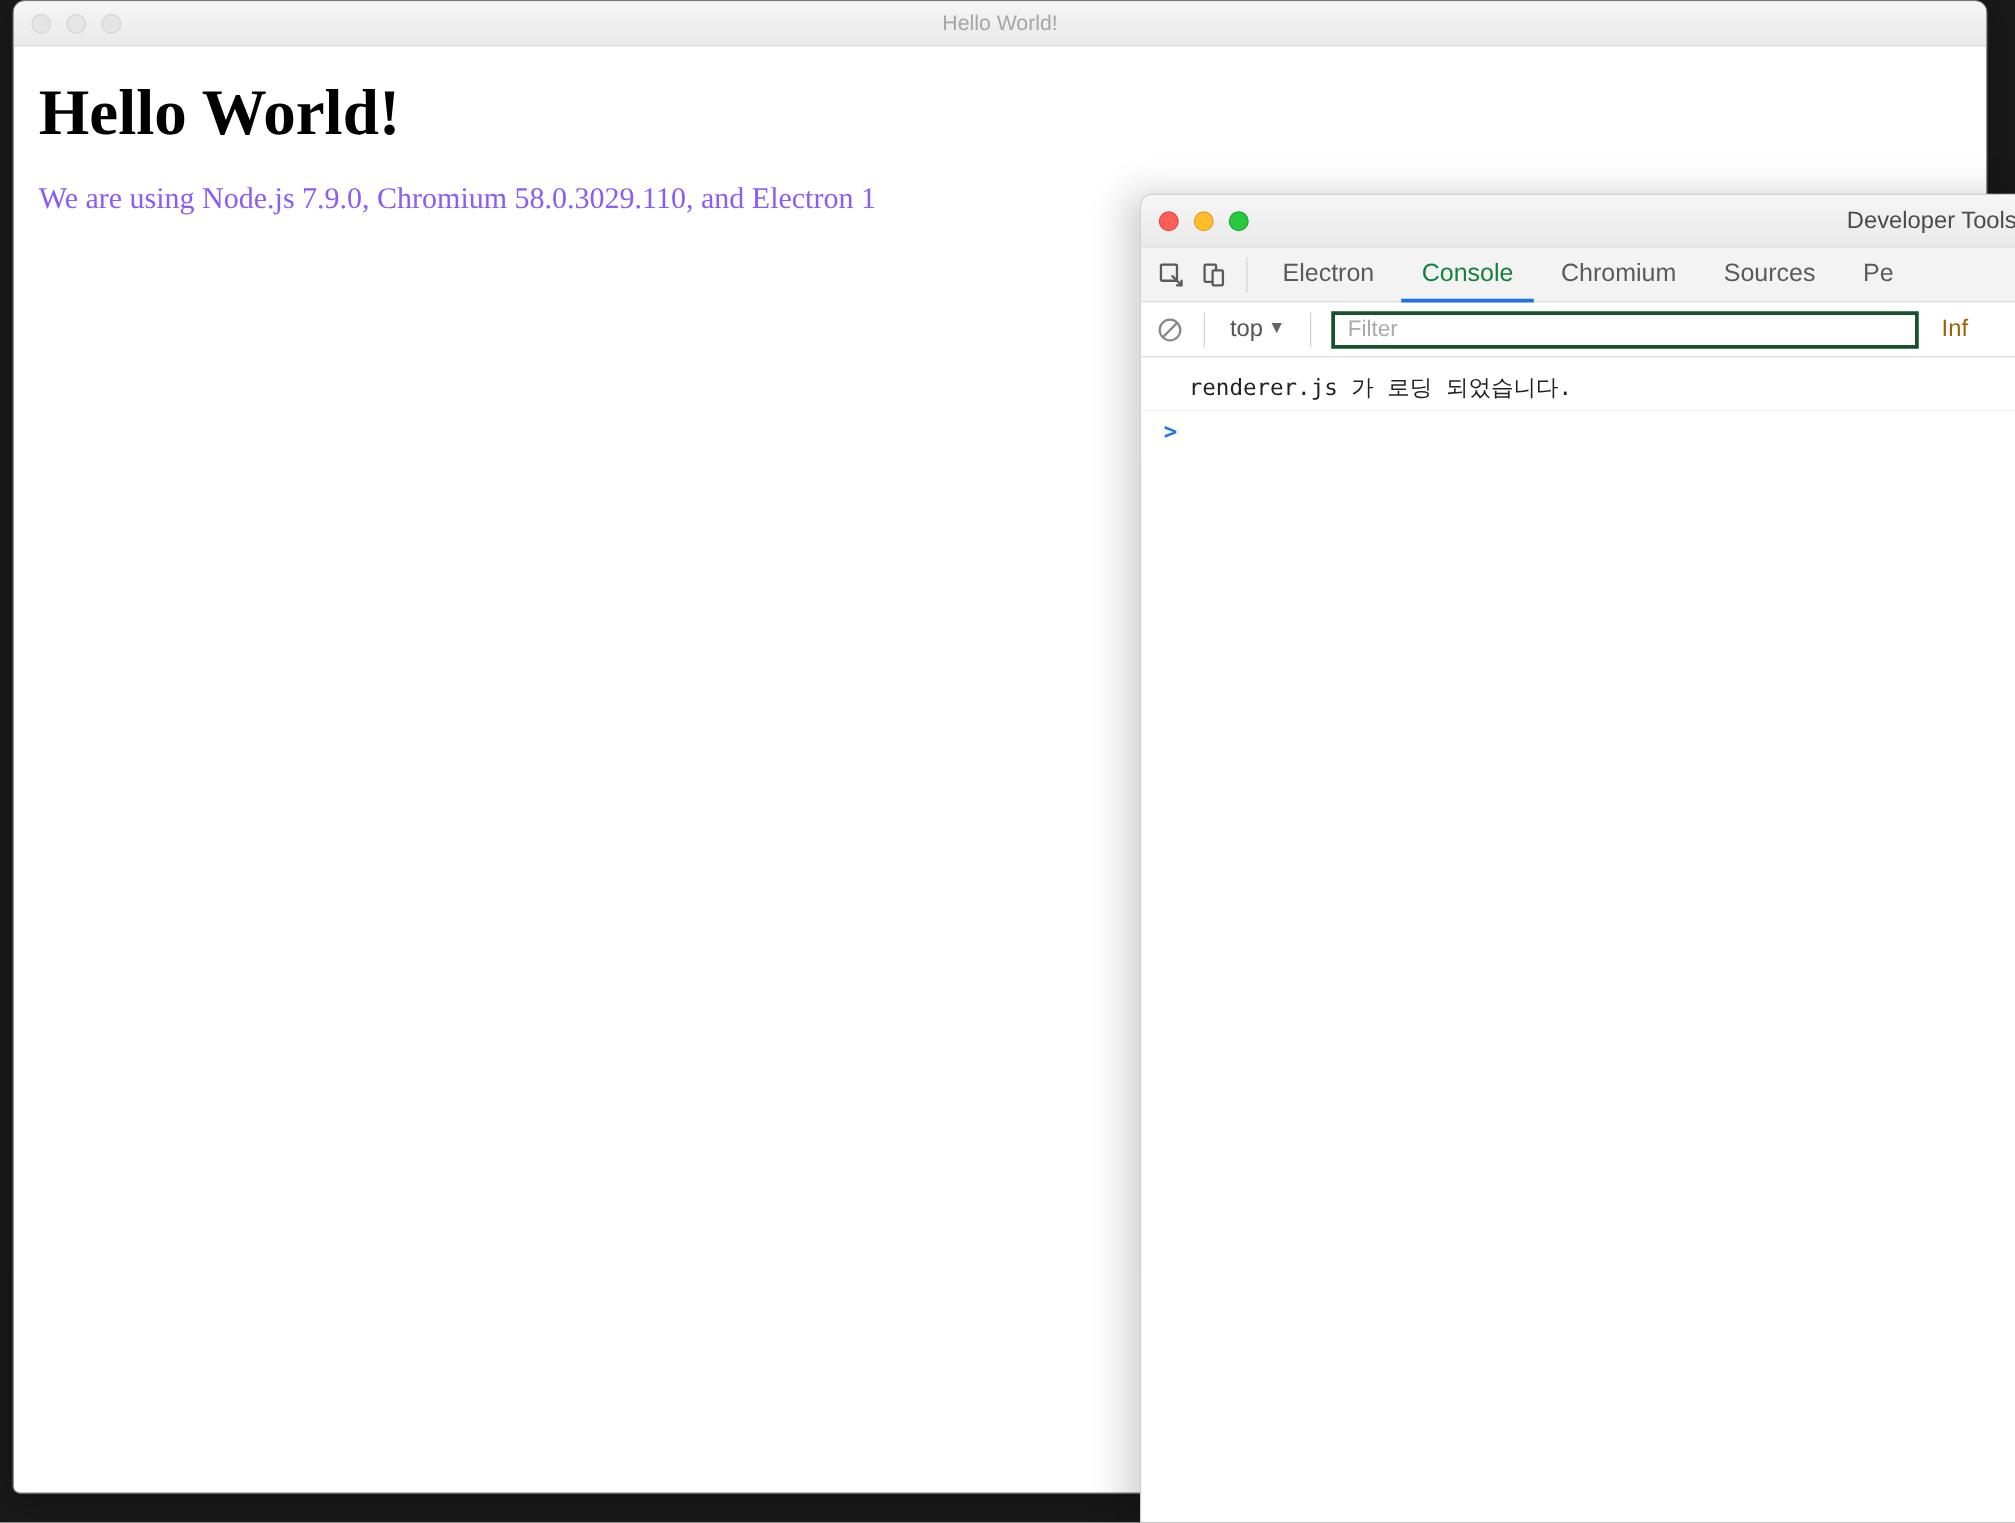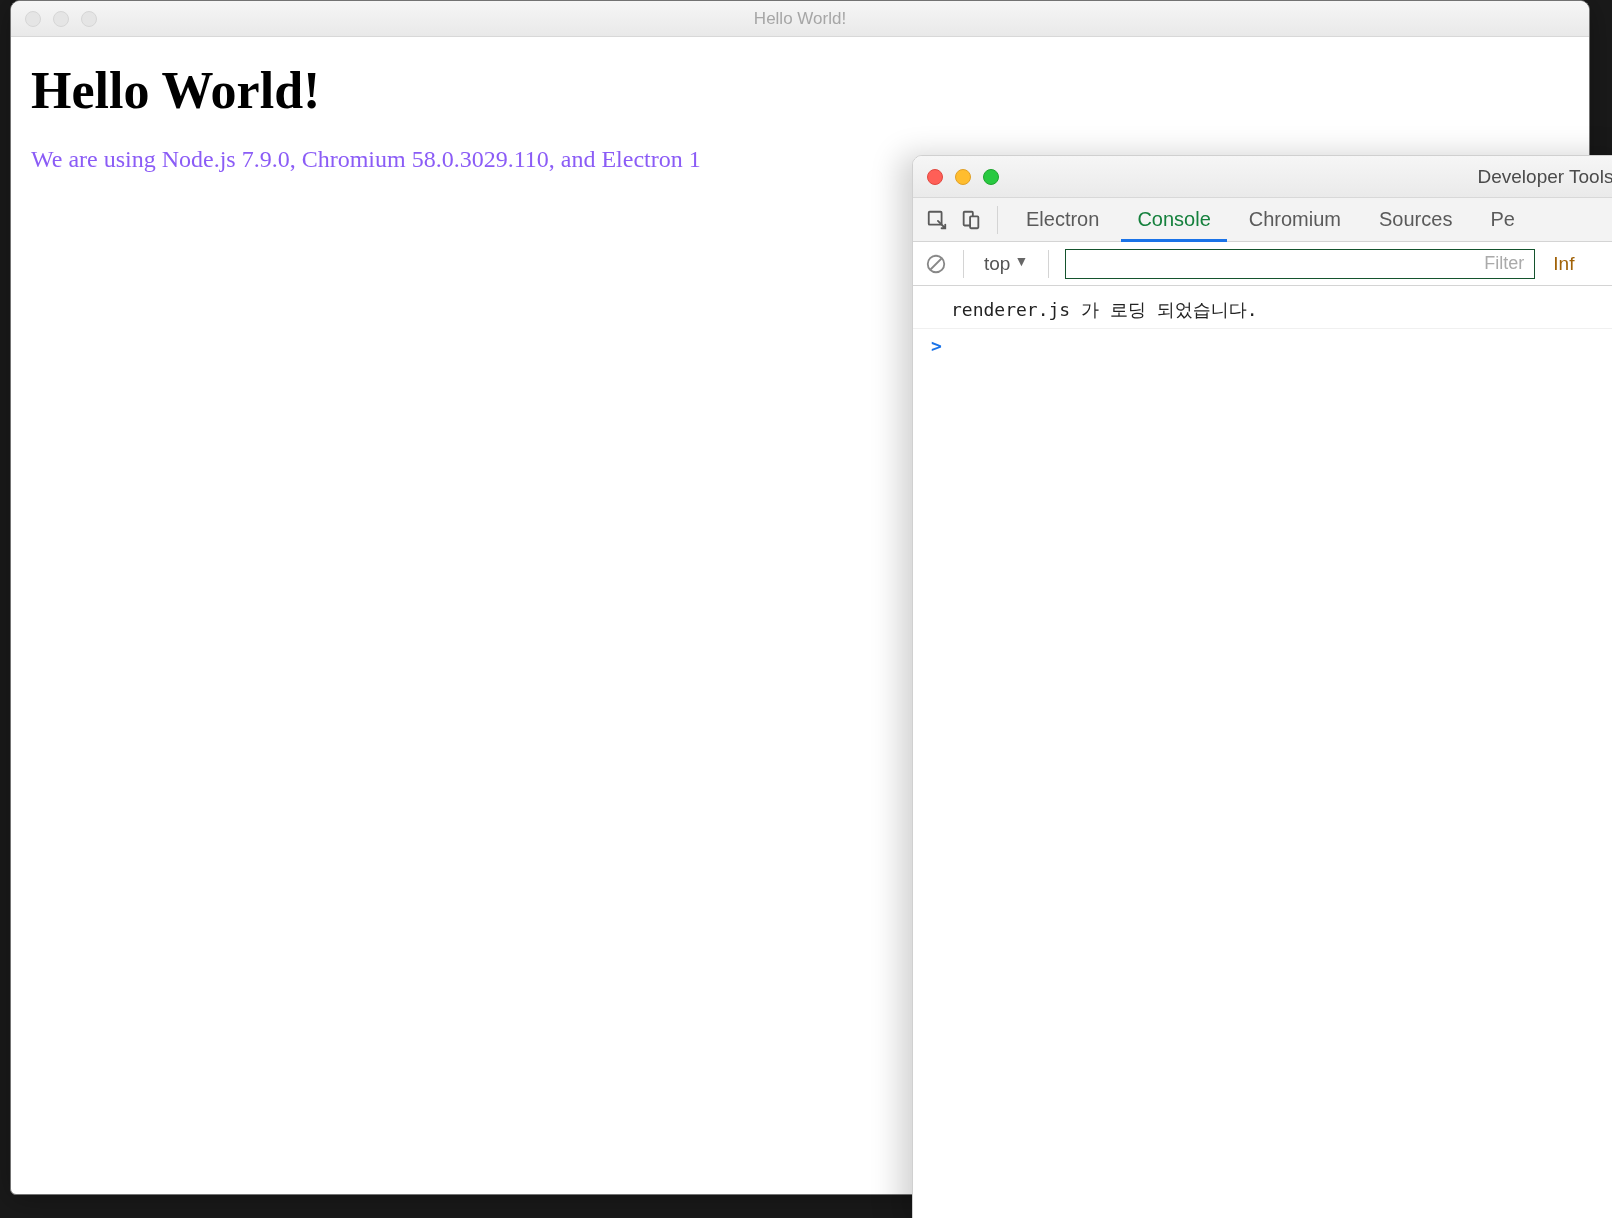--- a/index.html
+++ b/index.html
@@ -158,26 +158,25 @@
       cursor: pointer;
       display: flex;
       gap: 4px;
       padding: 0 4px;
     }
     .dropdown .caret { font-size: 14px; color: #666; }
     .filter-input {
       flex: 1;
       max-width: 470px;
       height: 30px;
-      border: 1px solid #14532d;
+      border: 3px solid #14532d;
       font-size: 18px;
       padding: 0 10px;
       color: #ec4899;
       background: #fff;
-      text-align: right;
     }
     .filter-input::placeholder { color: #aaa; }
     .info-label {
       font-size: 19px;
       color: #a16207;
       margin-left: 8px;
     }
 
     
     .console-area {

